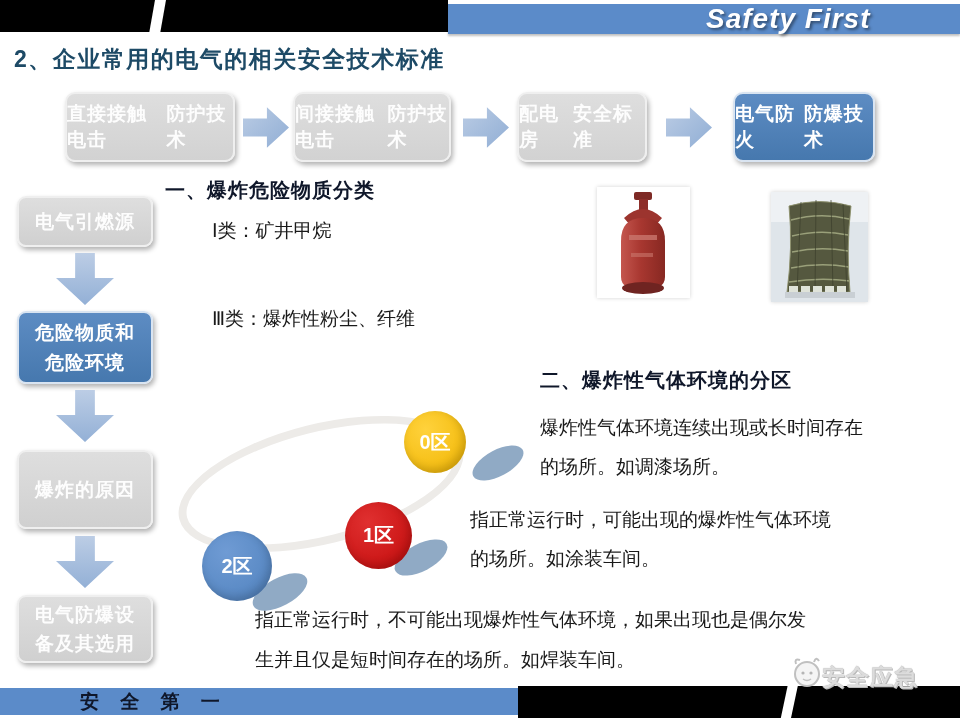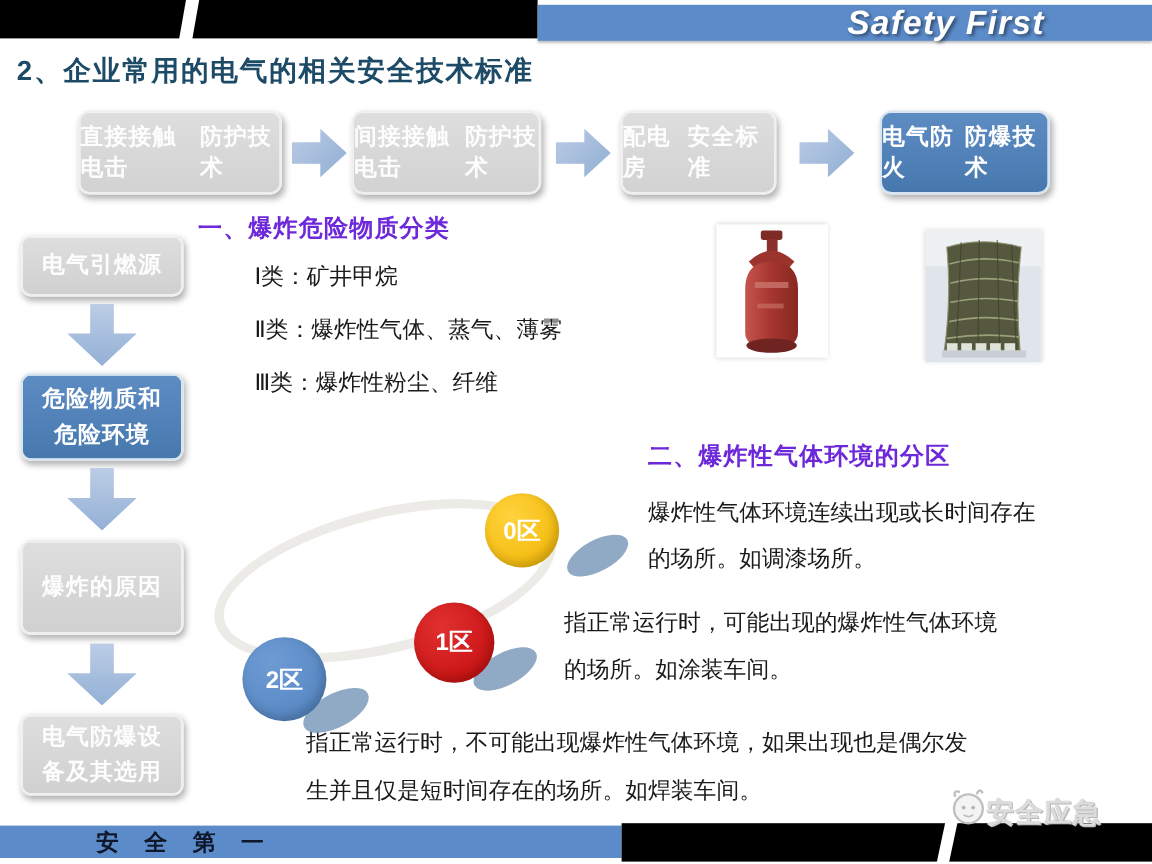--- a/index.html
+++ b/index.html
@@ -39,21 +39,21 @@
     border:2px solid #efefef; box-shadow:2px 3px 5px rgba(0,0,0,0.3);
     display:flex; flex-direction:column; justify-content:center; align-items:center;
     color:#fdfdfd; font-size:19px; font-weight:bold; line-height:1.55; letter-spacing:1px;
   }
   .arrow-down {
     position:absolute; left:56px; width:58px; height:52px;
     background:linear-gradient(180deg,#bccde5,#93b0d6);
     clip-path:polygon(33% 0, 67% 0, 67% 48%, 100% 48%, 50% 100%, 0 48%, 33% 48%);
   }
   
-  .sec-title { position:absolute; font-size:20px; font-weight:bold; color:#6d28d9; letter-spacing:1px; }
+  .sec-title { position:absolute; font-size:20px; font-weight:bold; color:#0f172a; letter-spacing:1px; }
   .body-text { position:absolute; font-size:19px; color:#1a1a1a; white-space:nowrap; }
   .para { position:absolute; font-size:19px; color:#1a1a1a; line-height:39px; white-space:nowrap; }
   
   .photo { position:absolute; background:#fff; box-shadow:0 0 4px rgba(0,0,0,0.18); }
   
   .orbit {
     position:absolute; left:175px; top:424px; width:292px; height:120px;
     border:8px solid #edebe8; border-radius:50%; transform:rotate(-14deg);
   }
   .zone {
@@ -122,21 +122,20 @@
     <span>爆炸的原因</span>
   </div>
   <div class="arrow-down" style="top:536px;"></div>
   <div class="lbox" style="top:595px;height:68px;">
     <span>电气防爆设</span>
     <span>备及其选用</span>
   </div>
 
   <div class="sec-title" style="left:165px;top:177px;">一、爆炸危险物质分类</div>
   <div class="body-text" style="left:212px;top:218px;">Ⅰ类：矿井甲烷</div>
-  <div class="body-text" style="left:212px;top:262px;">Ⅱ类：爆炸性气体、蒸气、薄雾</div>
   <div class="body-text" style="left:212px;top:306px;">Ⅲ类：爆炸性粉尘、纤维</div>
 
   <div class="photo" style="left:597px;top:187px;width:93px;height:111px;">
     <svg width="93" height="111" viewBox="0 0 93 111">
       <defs>
         <linearGradient id="cylg" x1="0" y1="0" x2="1" y2="0">
           <stop offset="0" stop-color="#c4564e"></stop>
             <stop offset="0.45" stop-color="#a83730"></stop>
           <stop offset="1" stop-color="#872822"></stop>
         </linearGradient>

